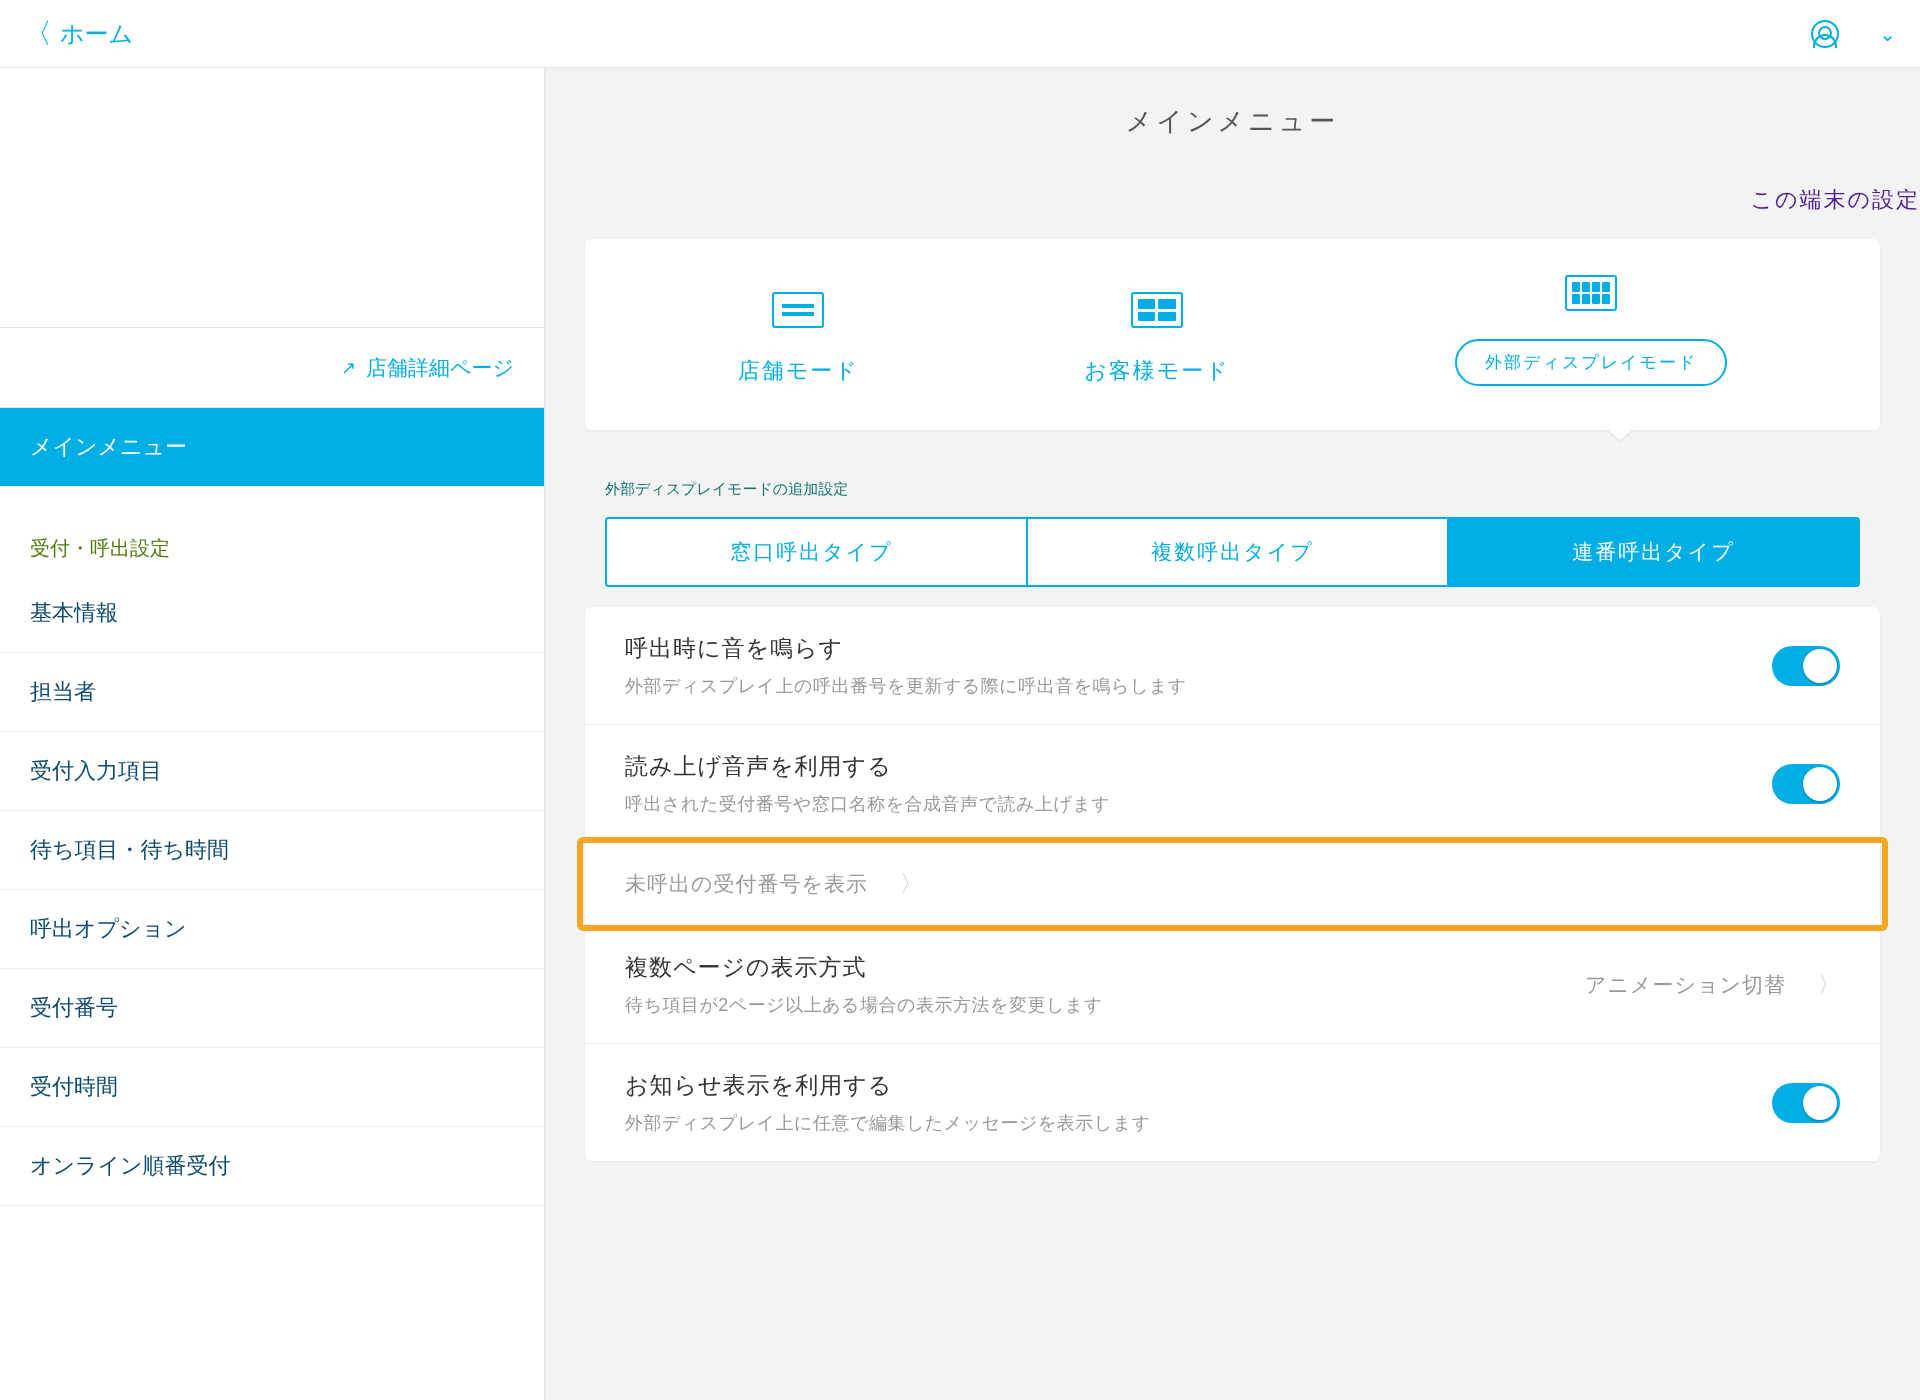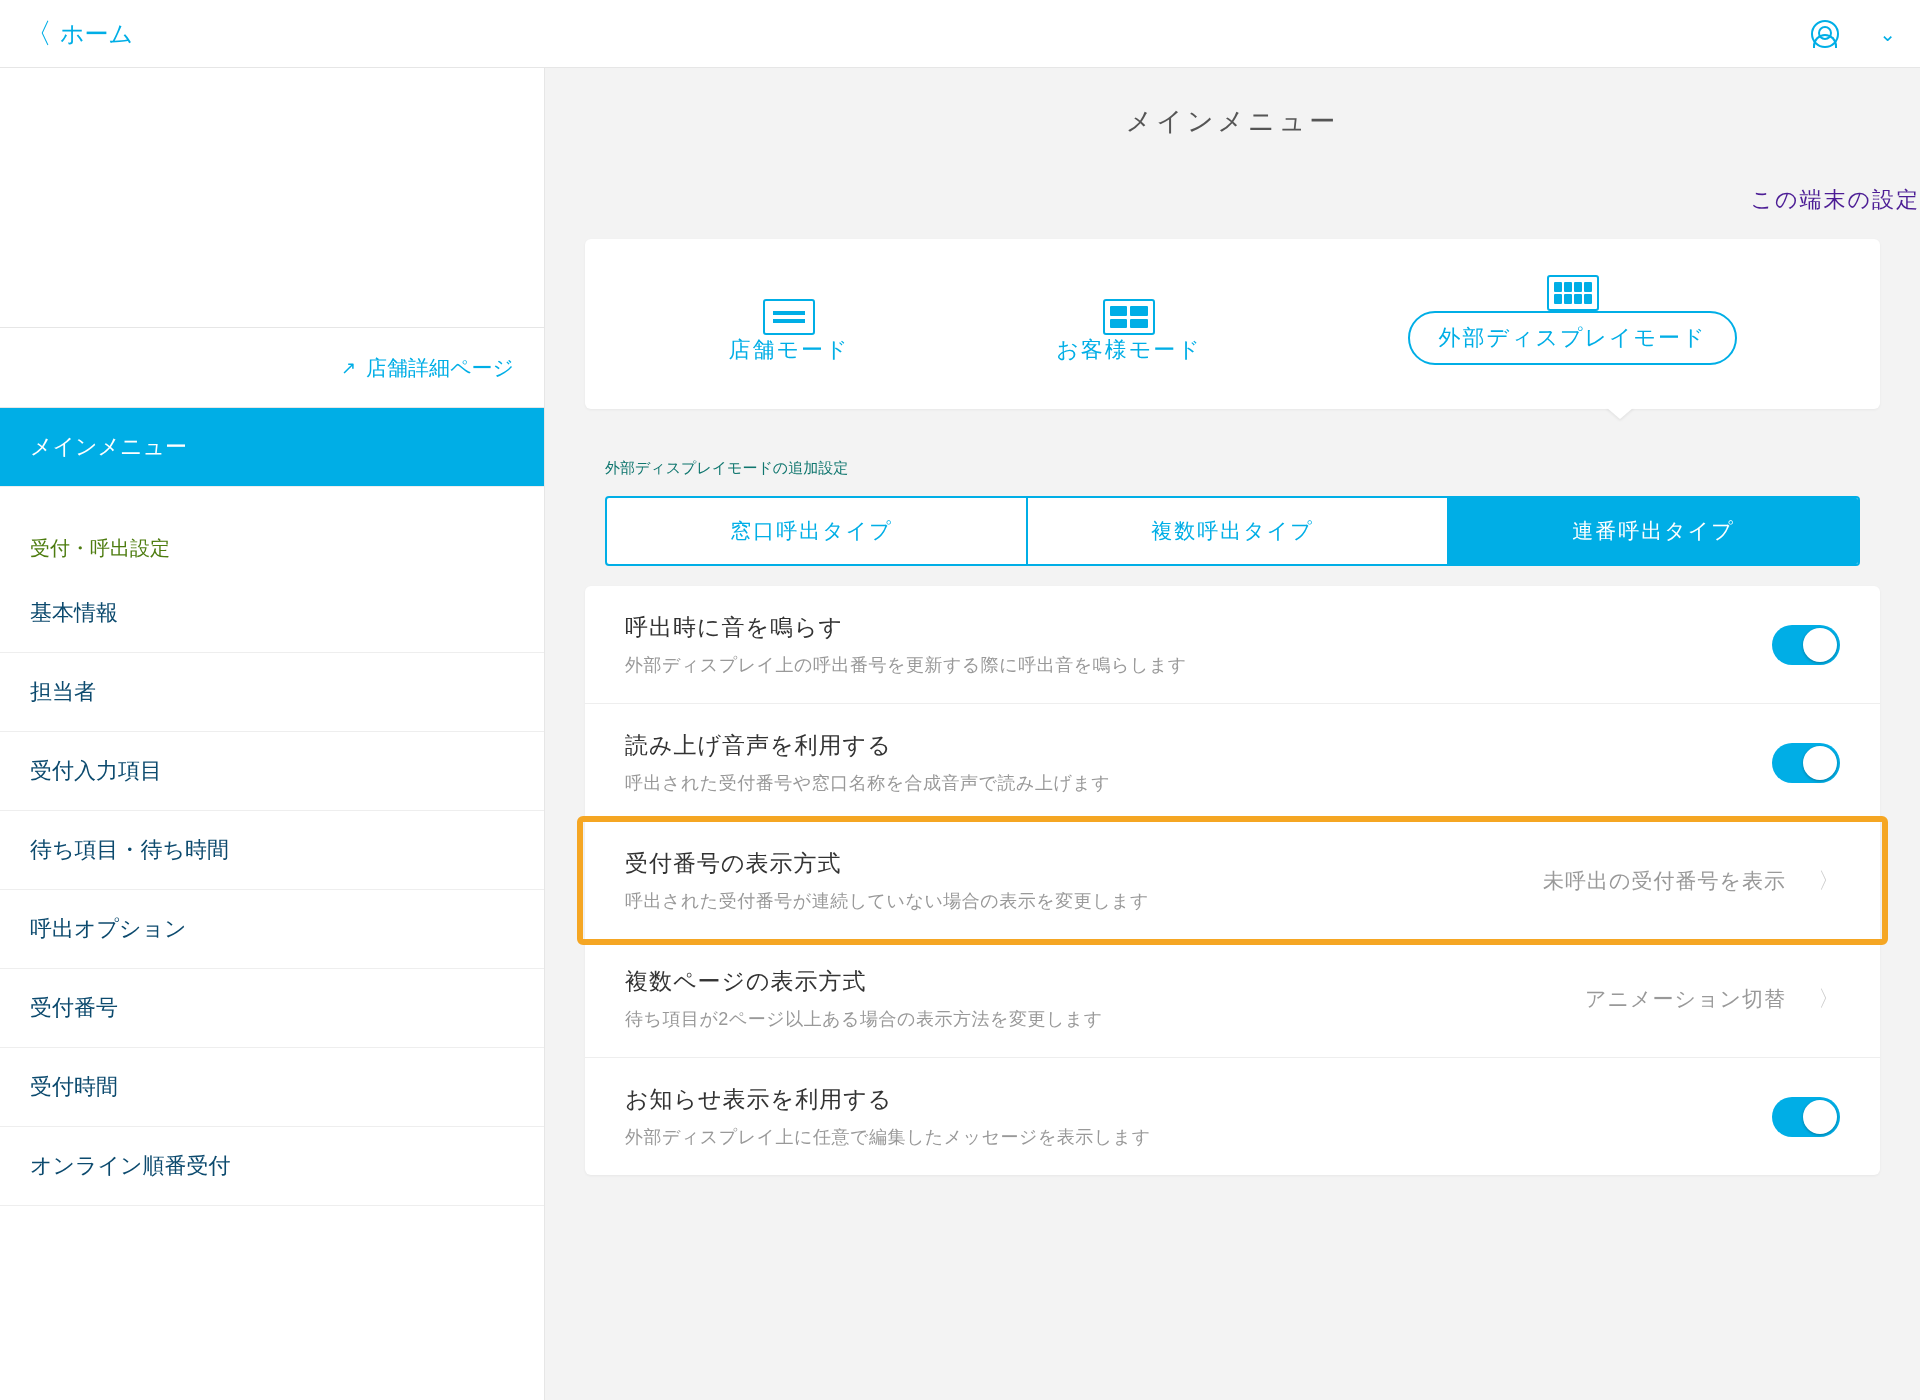--- a/index.html
+++ b/index.html
@@ -77,21 +77,21 @@
 }
 .section-label {
   text-align: right; padding: 10px 0 24px; font-size: 22px; color: #4c1d95; letter-spacing: 2px;
 }
 .card {
   background: #fff; margin: 0 40px 28px; border-radius: 6px;
   box-shadow: 0 1px 3px rgba(0,0,0,0.05);
 }
 .mode-card { padding: 36px 40px 44px; }
 .mode-row { display: flex; justify-content: space-around; align-items: flex-end; position: relative; }
-.mode-option { display: flex; flex-direction: column; align-items: center; cursor: pointer; }
+.mode-option { display: flex; flex-direction: column; align-items: center; gap: 28px; cursor: pointer; }
 .mode-icon {
   width: 52px; height: 36px; border: 2px solid #00aee6; border-radius: 3px;
   position: relative;
 }
 .mode-icon.store::before {
   content: ""; position: absolute; left: 8px; right: 8px; top: 10px; height: 4px; background: #00aee6;
 }
 .mode-icon.store::after {
   content: ""; position: absolute; left: 8px; right: 8px; bottom: 10px; height: 4px; background: #00aee6;
 }
@@ -99,21 +99,21 @@
   display: grid; grid-template-columns: 1fr 1fr; grid-template-rows: 1fr 1fr; gap: 3px; padding: 5px;
 }
 .mode-icon.customer span { background: #00aee6; border-radius: 1px; }
 .mode-icon.display {
   display: grid; grid-template-columns: repeat(4,1fr); grid-template-rows: 1fr 1fr; gap: 2px; padding: 5px;
 }
 .mode-icon.display span { background: #00aee6; border-radius: 1px; }
 .mode-label { font-size: 22px; color: #00aee6; letter-spacing: 2px; }
 .mode-label-pill {
   border: 2px solid #00aee6; border-radius: 28px; padding: 10px 28px;
-  font-size: 22px; color: #00aee6; letter-spacing: 2px;
+  font-size: 17px; color: #00aee6; letter-spacing: 2px;
 }
 .mode-pointer {
   position: absolute; bottom: -54px; right: 206px;
   width: 0; height: 0; border-left: 14px solid transparent; border-right: 14px solid transparent;
   border-top: 12px solid #fff;
   filter: drop-shadow(0 2px 1px rgba(0,0,0,0.06));
 }
 
 .subsection-label {
   padding: 22px 60px 18px; font-size: 15px; color: #0f766e;
@@ -248,24 +248,20 @@
           <div class="toggle"></div>
         </div>
         <div class="setting-row">
           <div class="setting-text">
             <div class="setting-title">読み上げ音声を利用する</div>
             <div class="setting-desc">呼出された受付番号や窓口名称を合成音声で読み上げます</div>
           </div>
           <div class="toggle"></div>
         </div>
         <div class="setting-row highlighted">
-          <div class="setting-text">
-            <div class="setting-title">受付番号の表示方式</div>
-            <div class="setting-desc">呼出された受付番号が連続していない場合の表示を変更します</div>
-          </div>
           <div class="setting-value">未呼出の受付番号を表示</div>
           <span class="row-chevron">〉</span>
         </div>
         <div class="setting-row">
           <div class="setting-text">
             <div class="setting-title">複数ページの表示方式</div>
             <div class="setting-desc">待ち項目が2ページ以上ある場合の表示方法を変更します</div>
           </div>
           <div class="setting-value">アニメーション切替</div>
           <span class="row-chevron">〉</span>

